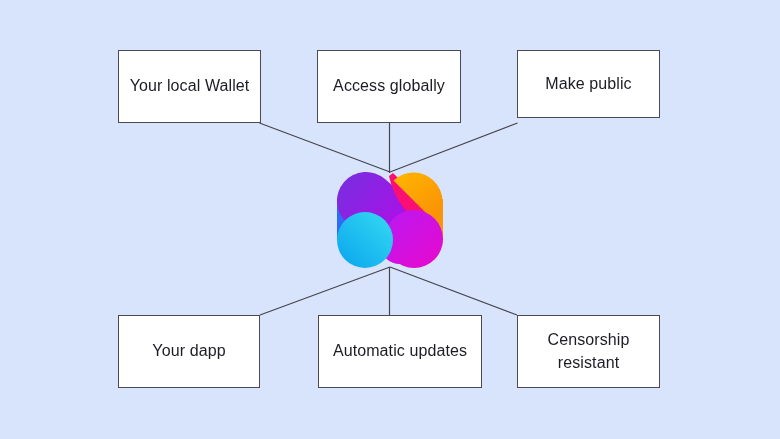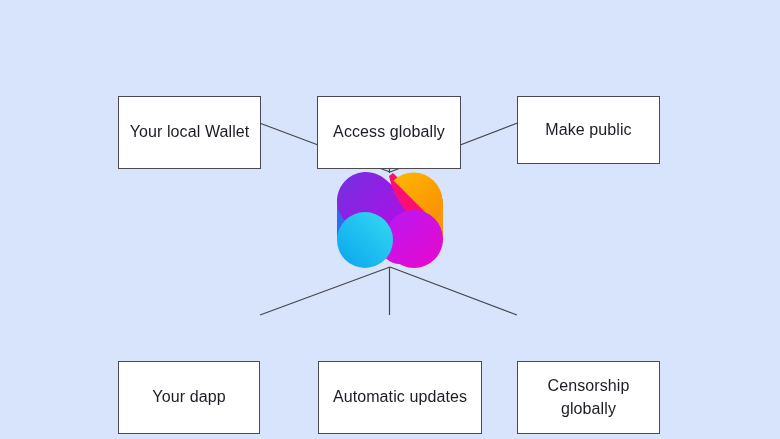--- a/index.html
+++ b/index.html
@@ -17,21 +17,20 @@
     position:absolute;
     box-sizing:border-box;
     background:#ffffff;
     border:1.2px solid #4a4a52;
     display:flex;align-items:center;justify-content:center;
     text-align:center;
     padding:0 4px;
     font-size:16px;font-weight:500;line-height:1.42;
     color:#1c1c24;
     letter-spacing:.1px;
-    margin-top:46px;
   }
   .n1{left:118px;top:50px;width:143px;height:73px;}
   .n2{left:317px;top:50px;width:144px;height:73px;}
   .n3{left:517px;top:50px;width:143px;height:68px;}
   .n4{left:118px;top:315px;width:142px;height:73px;}
   .n5{left:318px;top:315px;width:164px;height:73px;}
   .n6{left:517px;top:315px;width:143px;height:73px;}
   .logo{
     position:absolute;left:337px;top:172px;width:106px;height:96px;
   }
@@ -62,21 +61,21 @@
     <span>Make public</span>
   </div>
 
   <div class="node n4">
     <span>Your dapp</span>
   </div>
   <div class="node n5">
     <span>Automatic updates</span>
   </div>
   <div class="node n6">
-    <span>Censorship globally</span>
+    <span>Censorship resistant</span>
   </div>
 
   <svg class="logo" viewBox="0 0 106 96" xmlns="http://www.w3.org/2000/svg">
     <defs>
       <linearGradient id="gPurple" gradientUnits="userSpaceOnUse" x1="8" y1="8" x2="92" y2="82">
         <stop offset="0" stop-color="#7b2ce0"></stop>
         <stop offset="0.55" stop-color="#a414e6"></stop>
         <stop offset="1" stop-color="#c90edd"></stop>
       </linearGradient>
       <linearGradient id="gOrange" gradientUnits="userSpaceOnUse" x1="62" y1="6" x2="104" y2="54">

